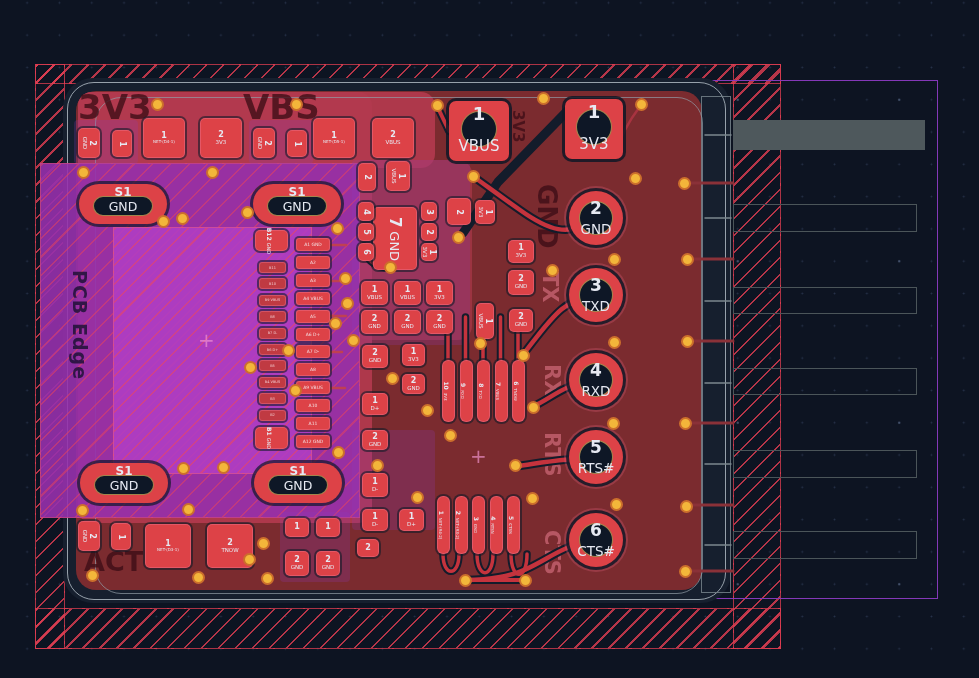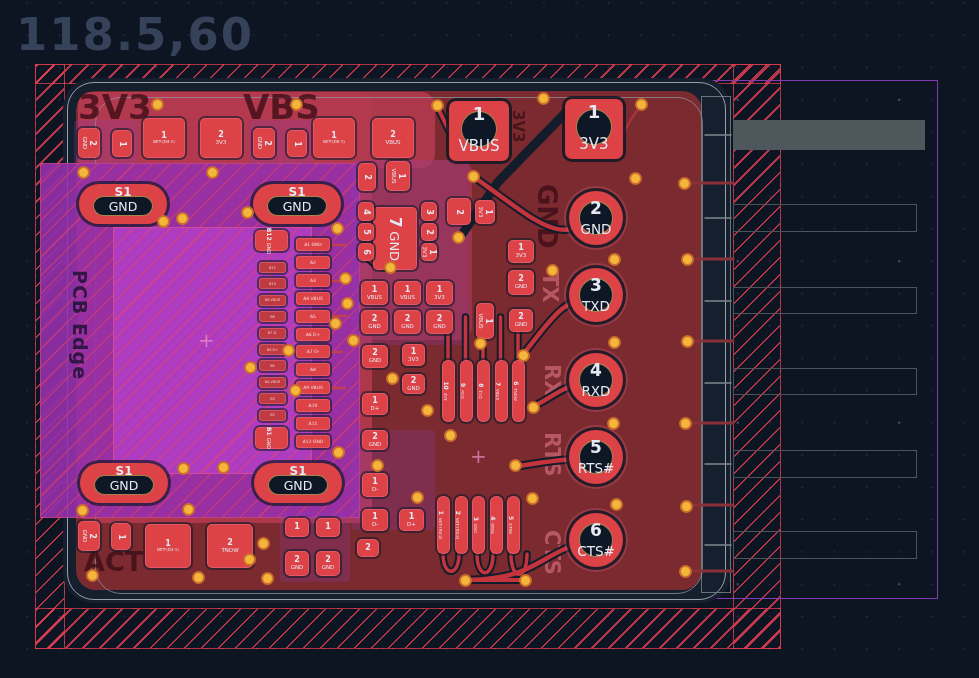--- a/index.html
+++ b/index.html
@@ -61,21 +61,20 @@
   
   .bar{box-sizing:border-box;z-index:2;}
   .bar.filled{background:#4e585c;}
   .bar.outline{border:1.5px solid #4b5559;}
   svg.tr{position:absolute;left:0;top:0;z-index:5;pointer-events:none;}
 </style>
 </head>
 <body>
 
 <div id="stage">
-  <div id="coord" class="abs">118.5,60</div>
 
   <div class="abs hatch" style="left:35px;top:64px;width:744px;height:18px"></div>
   <div class="abs hatch" style="left:35px;top:64px;width:28px;height:583px"></div>
   <div class="abs hatch" style="left:35px;top:608px;width:744px;height:39px"></div>
   <div class="abs hatch" style="left:733px;top:64px;width:46px;height:583px"></div>
 
   <div id="pcourt" class="abs" style="left:473px;top:80px;width:463px;height:517px"></div>
 
   <div id="bars">
       <div class="abs bar filled" style="left: 733px; top: 120px; width: 192px; height: 30px;"></div>

